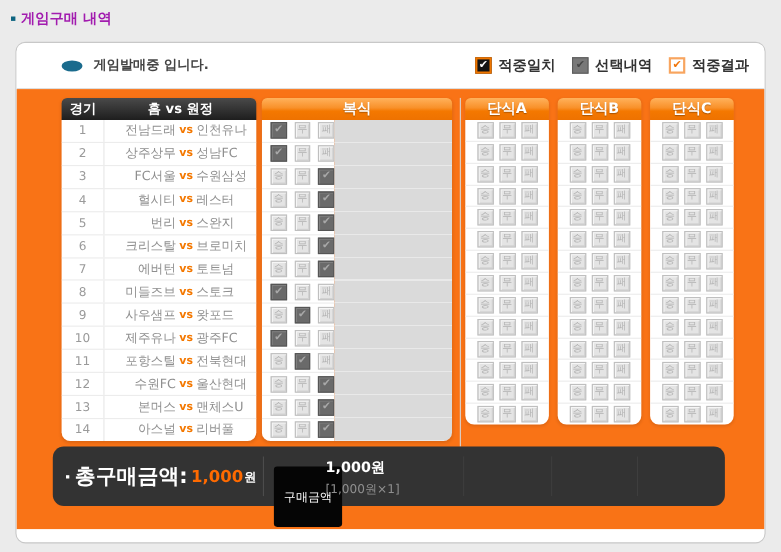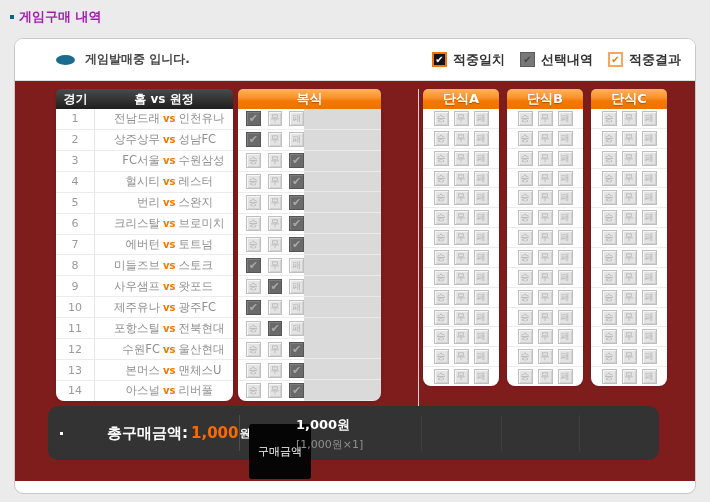--- a/index.html
+++ b/index.html
@@ -19,21 +19,21 @@
   .status { display:flex; align-items:center; gap:10px; color:#444; font-size:12px; font-weight:bold; }
   .status .oval { width:19px; height:10px; border-radius:50%; background:#1a6b8d; }
   .legend { display:flex; align-items:center; gap:15px; }
   .lg-item { display:flex; align-items:center; gap:6px; color:#333; font-size:13px; font-weight:bold; }
   .lg-box { width:15px; height:15px; display:flex; align-items:center; justify-content:center;
     font-size:10px; line-height:1; }
   .lg-hit { background:#141414; border:2px solid #ef7600; color:#fff; }
   .lg-sel { background:#787878; border:1px solid #5d5d5d; color:#464646; }
   .lg-res { background:#fff; border:2px solid #f8a55f; color:#f0750a; }
 
-  .panel-body { position:relative; height:400px; background:#7f1d1d; }
+  .panel-body { position:relative; height:400px; background:#f97316; }
 
   
   .bhead { height:20px; border-radius:5px 5px 0 0; background:linear-gradient(180deg,#4a4a4a,#1e1e1e);
     color:#fff; font-weight:bold; font-size:12px; display:flex; align-items:center; }
   .ohead { height:20px; border-radius:5px 5px 0 0;
     background:linear-gradient(180deg,#ffb25c 0%,#f9912a 45%,#f47800 60%,#ee7200 100%);
     color:#fff; font-weight:bold; font-size:13px; display:flex; align-items:center; justify-content:center;
     text-shadow:0 1px 1px rgba(0,0,0,.3); }
 
   
@@ -46,21 +46,21 @@
   .trow:first-child { border-top:none; }
   .tnum { width:39px; display:flex; align-items:center; justify-content:center;
     font-size:11px; color:#9a9a9a; border-right:1px solid #e7e7e7; }
   .tteams { flex:1; display:flex; align-items:center; padding:0 3px; white-space:nowrap;
     font-size:11.5px; color:#8f8f8f; }
   .home { flex:1.2; text-align:right; }
   .vs { color:#f47800; font-size:10px; font-weight:bold; margin:0 3px; }
   .away { flex:1; text-align:left; }
 
   
-  .boksik { position:absolute; left:223px; top:8px; width:143px; box-shadow:0 1px 3px rgba(0,0,0,.12); border-radius:5px 5px 8px 8px; }
+  .boksik { position:absolute; left:223px; top:8px; width:173px; box-shadow:0 1px 3px rgba(0,0,0,.12); border-radius:5px 5px 8px 8px;font-family:Liberation Mono, monospace; }
   .bk-body { display:flex; height:292px; border-radius:0 0 8px 8px; overflow:hidden; }
   .bk-checks { width:66px; background:#fff; display:flex; flex-direction:column; }
   .bk-gray { flex:1; background:repeating-linear-gradient(180deg,#dadada 0px,#dadada 19.9px,#e9e9e9 19.9px,#e9e9e9 20.86px); }
   .crow { flex:1; display:flex; align-items:center; gap:7px; padding-left:8px; border-top:1px solid #ececec; }
   .crow:first-child { border-top:none; }
 
   
   .cb { width:15px; height:15px; display:flex; align-items:center; justify-content:center;
     font-size:9px; line-height:1; background:#e4e4e4; border:1px solid #bfbfbf;
     box-shadow:inset 1px 1px 0 #f6f6f6, inset -1px -1px 0 #d2d2d2; color:#b2b2b2; cursor:pointer; }
@@ -76,21 +76,21 @@
   .sbody { height:277px; background:#fff; border-radius:0 0 8px 8px; overflow:hidden;
     display:flex; flex-direction:column; }
   .srow { flex:1; display:flex; align-items:center; justify-content:center; gap:5px; border-top:1px solid #ececec; }
   .srow:first-child { border-top:none; }
 
   
   .total-bar { position:absolute; left:33px; top:325px; width:611px; height:54px; background:#333;
     border-radius:10px; color:#fff; }
   .tb-total { position:absolute; left:12px; top:0; height:100%; display:flex; align-items:center; }
   .tb-dot { width:3px; height:3px; background:#fff; margin-right:5px; }
-  .tb-label { font-size:15px; font-weight:bold;margin-left:39px; }
+  .tb-label { font-size:19px; font-weight:bold; }
   .tb-value { color:#ff6a00; font-size:15px; font-weight:bold; margin-left:3px; }
   .tb-won { font-size:11px; font-weight:bold; margin-left:1px; }
   .tb-div { position:absolute; top:9px; width:1px; height:36px; background:#3e3e3e; }
   .tb-div.strong { background:#4c4c4c; }
   .tb-badge { position:absolute; left:201px; top:18px; background:#050505; border-radius:3px;
     padding:20px 9px; font-size:11px; font-weight:normal; }
   .tb-amounts { position:absolute; left:248px; top:10px; width:104px; text-align:left; }
   .tb-amt { font-size:13px; font-weight:bold; }
   .tb-detail { font-size:11px; color:#8f8f8f; margin-top:3px; }
 </style>

